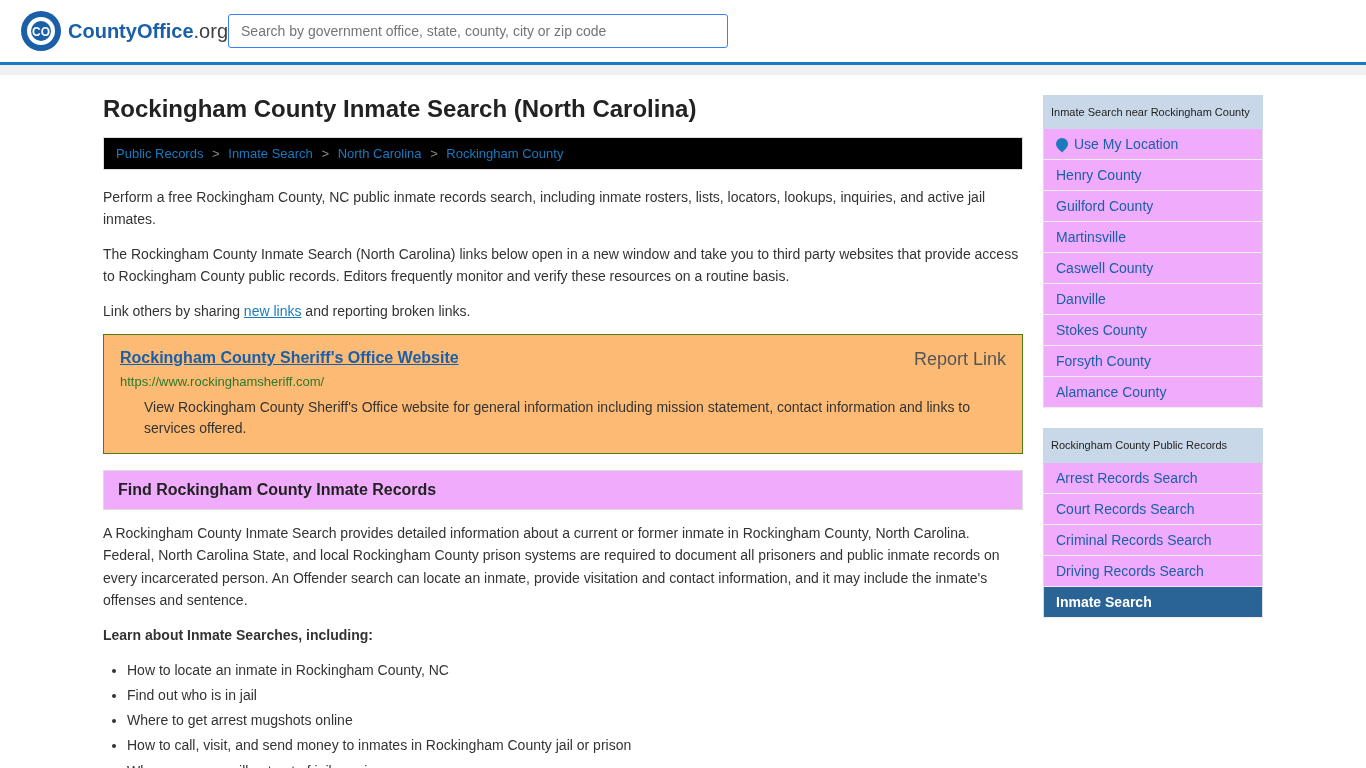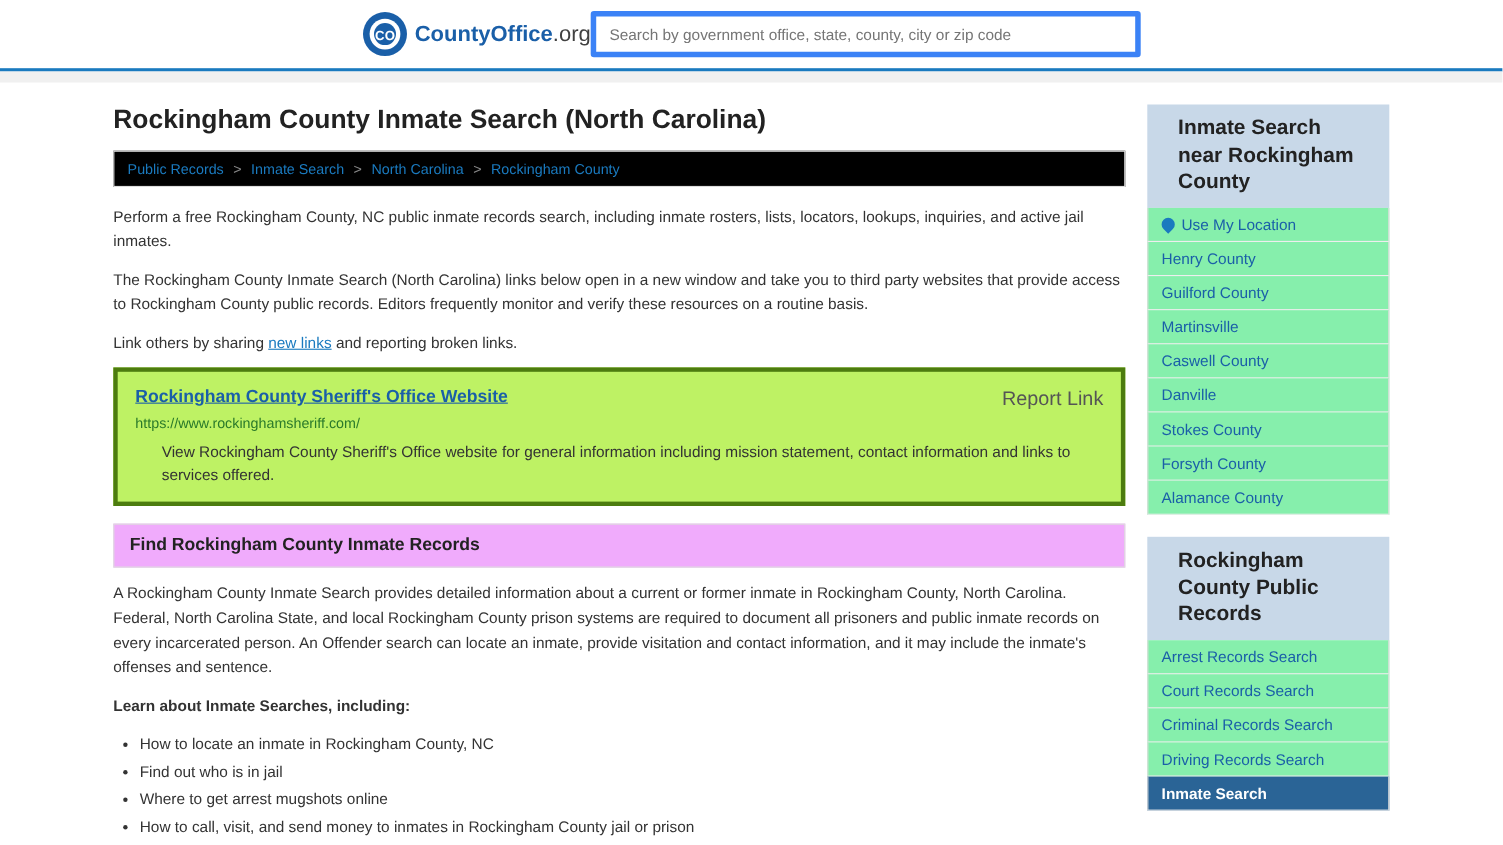--- a/index.html
+++ b/index.html
@@ -2,24 +2,24 @@
 <html><head>
   <meta charset="utf-8">
   <style>
     * { box-sizing: border-box; margin: 0; padding: 0; }
     body { font-family: Arial, sans-serif; font-size: 14px; color: #333; background: #fff; }
 
     
     #header {
       background: #fff;
       border-bottom: 3px solid #1a7abf;
-      padding: 10px 8px;
+      padding: 10px 20px;
       display: flex;
       align-items: center;
-      justify-content: center;
+      justify-content: flex-start;
     }
     #logo-area {
       display: flex;
       align-items: center;
       gap: 6px;
     }
     #logo-icon {
       width: 42px;
       height: 42px;
     }
@@ -28,21 +28,21 @@
       font-weight: bold;
       color: #1a5fa8;
     }
     #logo-text span {
       color: #333;
       font-weight: normal;
     }
     #search-bar {
       width: 500px;
       padding: 8px 12px;
-      border: 5px solid #3b82f6;
+      border: 1px solid #3b82f6;
       border-radius: 3px;
       font-size: 14px;
       color: #999;
     }
 
     
     #top-nav {
       background: #f0f0f0;
       height: 10px;
     }
@@ -88,24 +88,24 @@
       line-height: 1.6;
       font-size: 14px;
     }
     .intro-text a {
       color: #1a7abf;
       text-decoration: underline;
     }
 
     
     .link-card {
-      border: 4px solid #4d7c0f;
+      border: 1px solid #4d7c0f;
       padding: 14px 16px;
       margin-bottom: 16px;
-      background: #bef264;
+      background: #fdba74;
     }
     .link-card-header {
       display: flex;
       justify-content: space-between;
       align-items: flex-start;
       margin-bottom: 4px;
     }
     .link-card-title a {
       font-size: 16px;
       font-weight: bold;
@@ -170,35 +170,35 @@
     
     #sidebar {
       width: 220px;
       flex-shrink: 0;
     }
     .sidebar-section {
       margin-bottom: 20px;
     }
     .sidebar-header {
       background: #c8d8e8;
-      padding: 10px 28px;
-      font-size: 19px;
-      font-weight: bold;
+      padding: 10px 8px;
+      font-size: 11px;
+      font-weight: normal;
       color: #222;
       line-height: 1.3;
       margin-bottom: 0;
     }
     .sidebar-item {
       display: block;
       padding: 7px 12px;
       font-size: 14px;
       color: #1a5fa8;
       text-decoration: none;
       border-bottom: 1px solid #eee;
-      background: #86efac;
+      background: #f0abfc;
       border-left: 1px solid #ddd;
       border-right: 1px solid #ddd;
     }
     .sidebar-item.use-location {
       display: flex;
       align-items: center;
       gap: 6px;
     }
     .sidebar-item-active {
       background: #2a6496;

